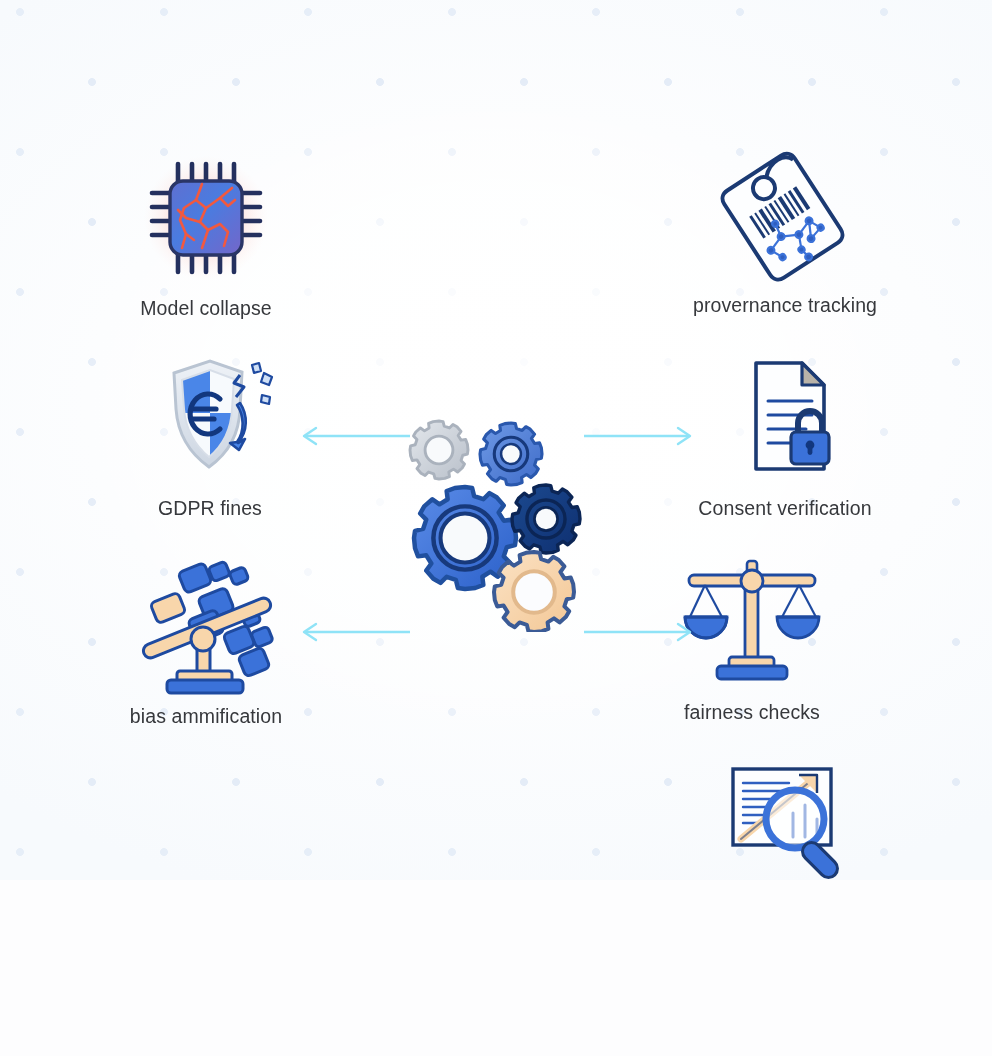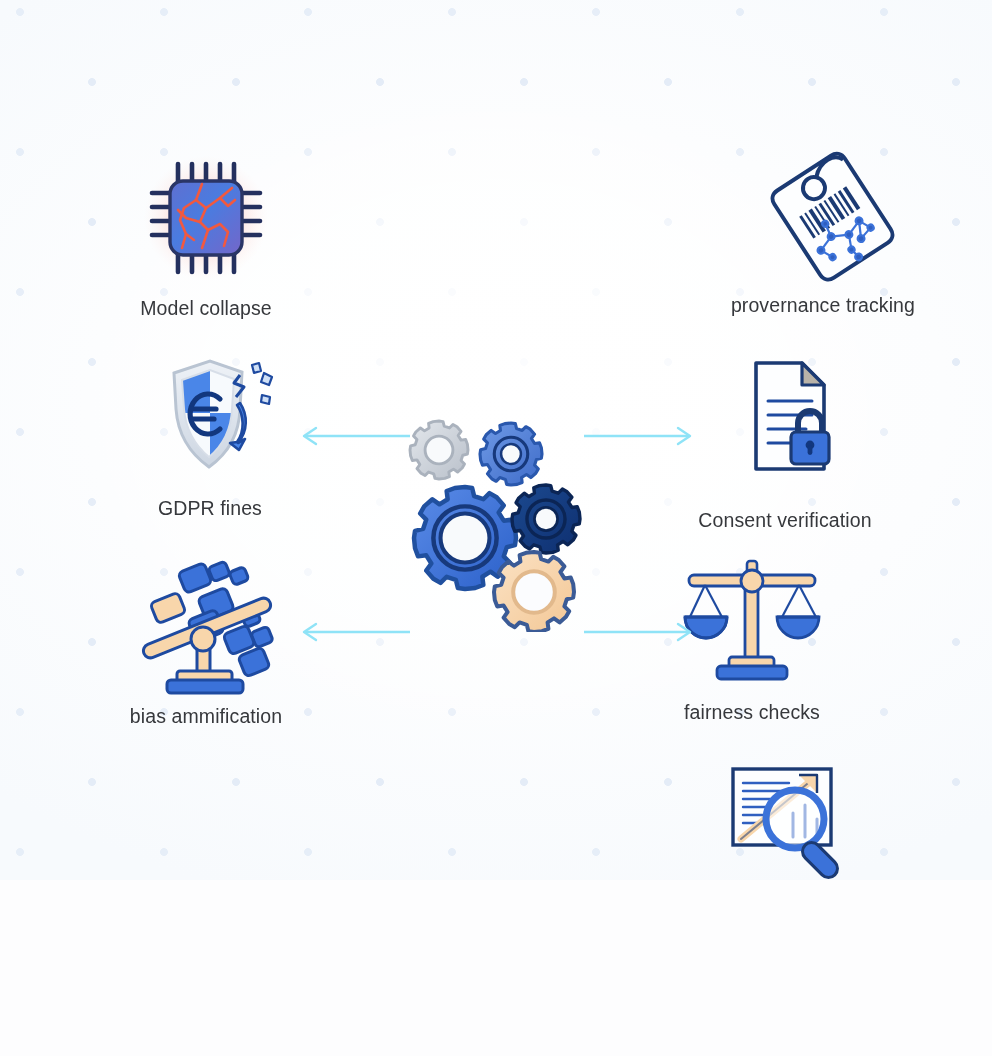--- a/index.html
+++ b/index.html
@@ -76,22 +76,22 @@
     letter-spacing: .1px;
     white-space: pre-line;
   }
 
   
   #node-model-collapse      { left: 76px;  top: 148px; }
   #node-gdpr-fines          { left: 80px;  top: 348px; }
   #node-bias-amplification  { left: 76px;  top: 556px; }
   #node-compliance-gaps     { left: 76px;  top: 756px; }
   
-  #node-provenance-tracking { left: 655px; top: 145px; align-items: flex-end; }
-  #node-consent-verification{ left: 655px; top: 348px; gap: 12px; }
+  #node-provenance-tracking { left: 655px; top: 145px; }
+  #node-consent-verification{ left: 655px; top: 348px; }
   #node-fairness-checks     { left: 622px; top: 552px; }
   #node-continuous-monitoring{left: 655px; top: 752px; }
 
   
   #gear-cluster {
     position: absolute;
     left: 389px;
     top: 408px;
     width: 216px;
     height: 224px;

